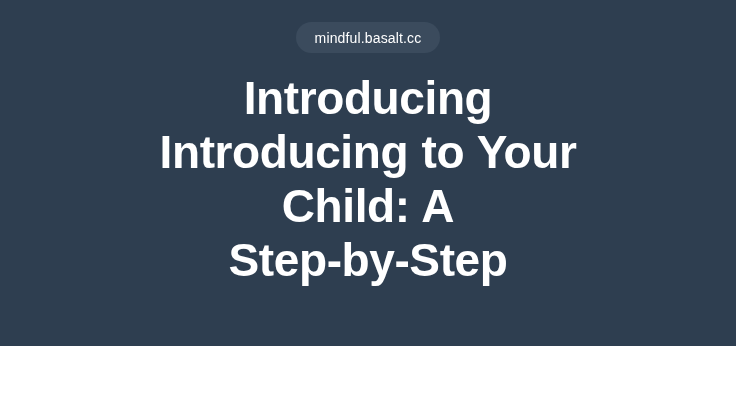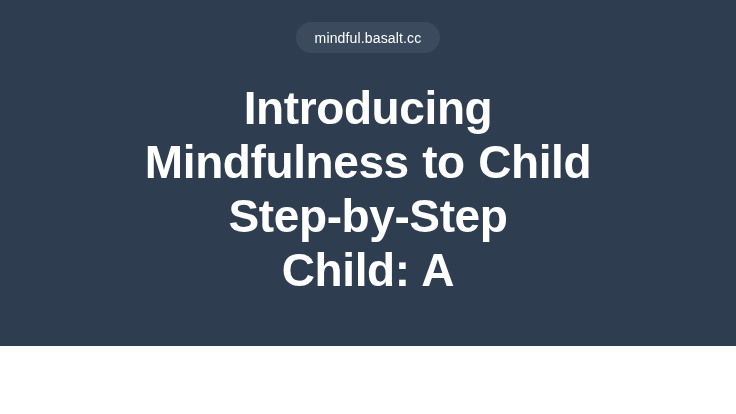--- a/index.html
+++ b/index.html
@@ -38,21 +38,21 @@
     color: #ffffff;
     font-size: 14px;
     font-weight: 500;
     letter-spacing: 0.15px;
     line-height: 1;
     white-space: nowrap;
   }
 
   #headline-wrap {
     width: 100%;
-    margin-top: 28px;
+    margin-top: 18px;
     display: flex;
     flex-direction: column;
     align-items: center;
   }
 
   #headline {
     margin: 0;
     width: 470px;
     text-align: center;
     color: #ffffff;
@@ -73,19 +73,19 @@
 
 <div id="card">
 
   <div id="badge">
     <span>mindful.basalt.cc</span>
   </div>
 
   <div id="headline-wrap">
     <h1 id="headline">
       <span class="line">Introducing</span>
-      <span class="line">Mindfulness to Child</span>
+      <span class="line">Introducing to Your</span>
+      <span class="line">Child: A</span>
       <span class="line">Step-by-Step</span>
-      <span class="line">Child: A</span>
     </h1>
   </div>
 
 </div>
 
 </body></html>

